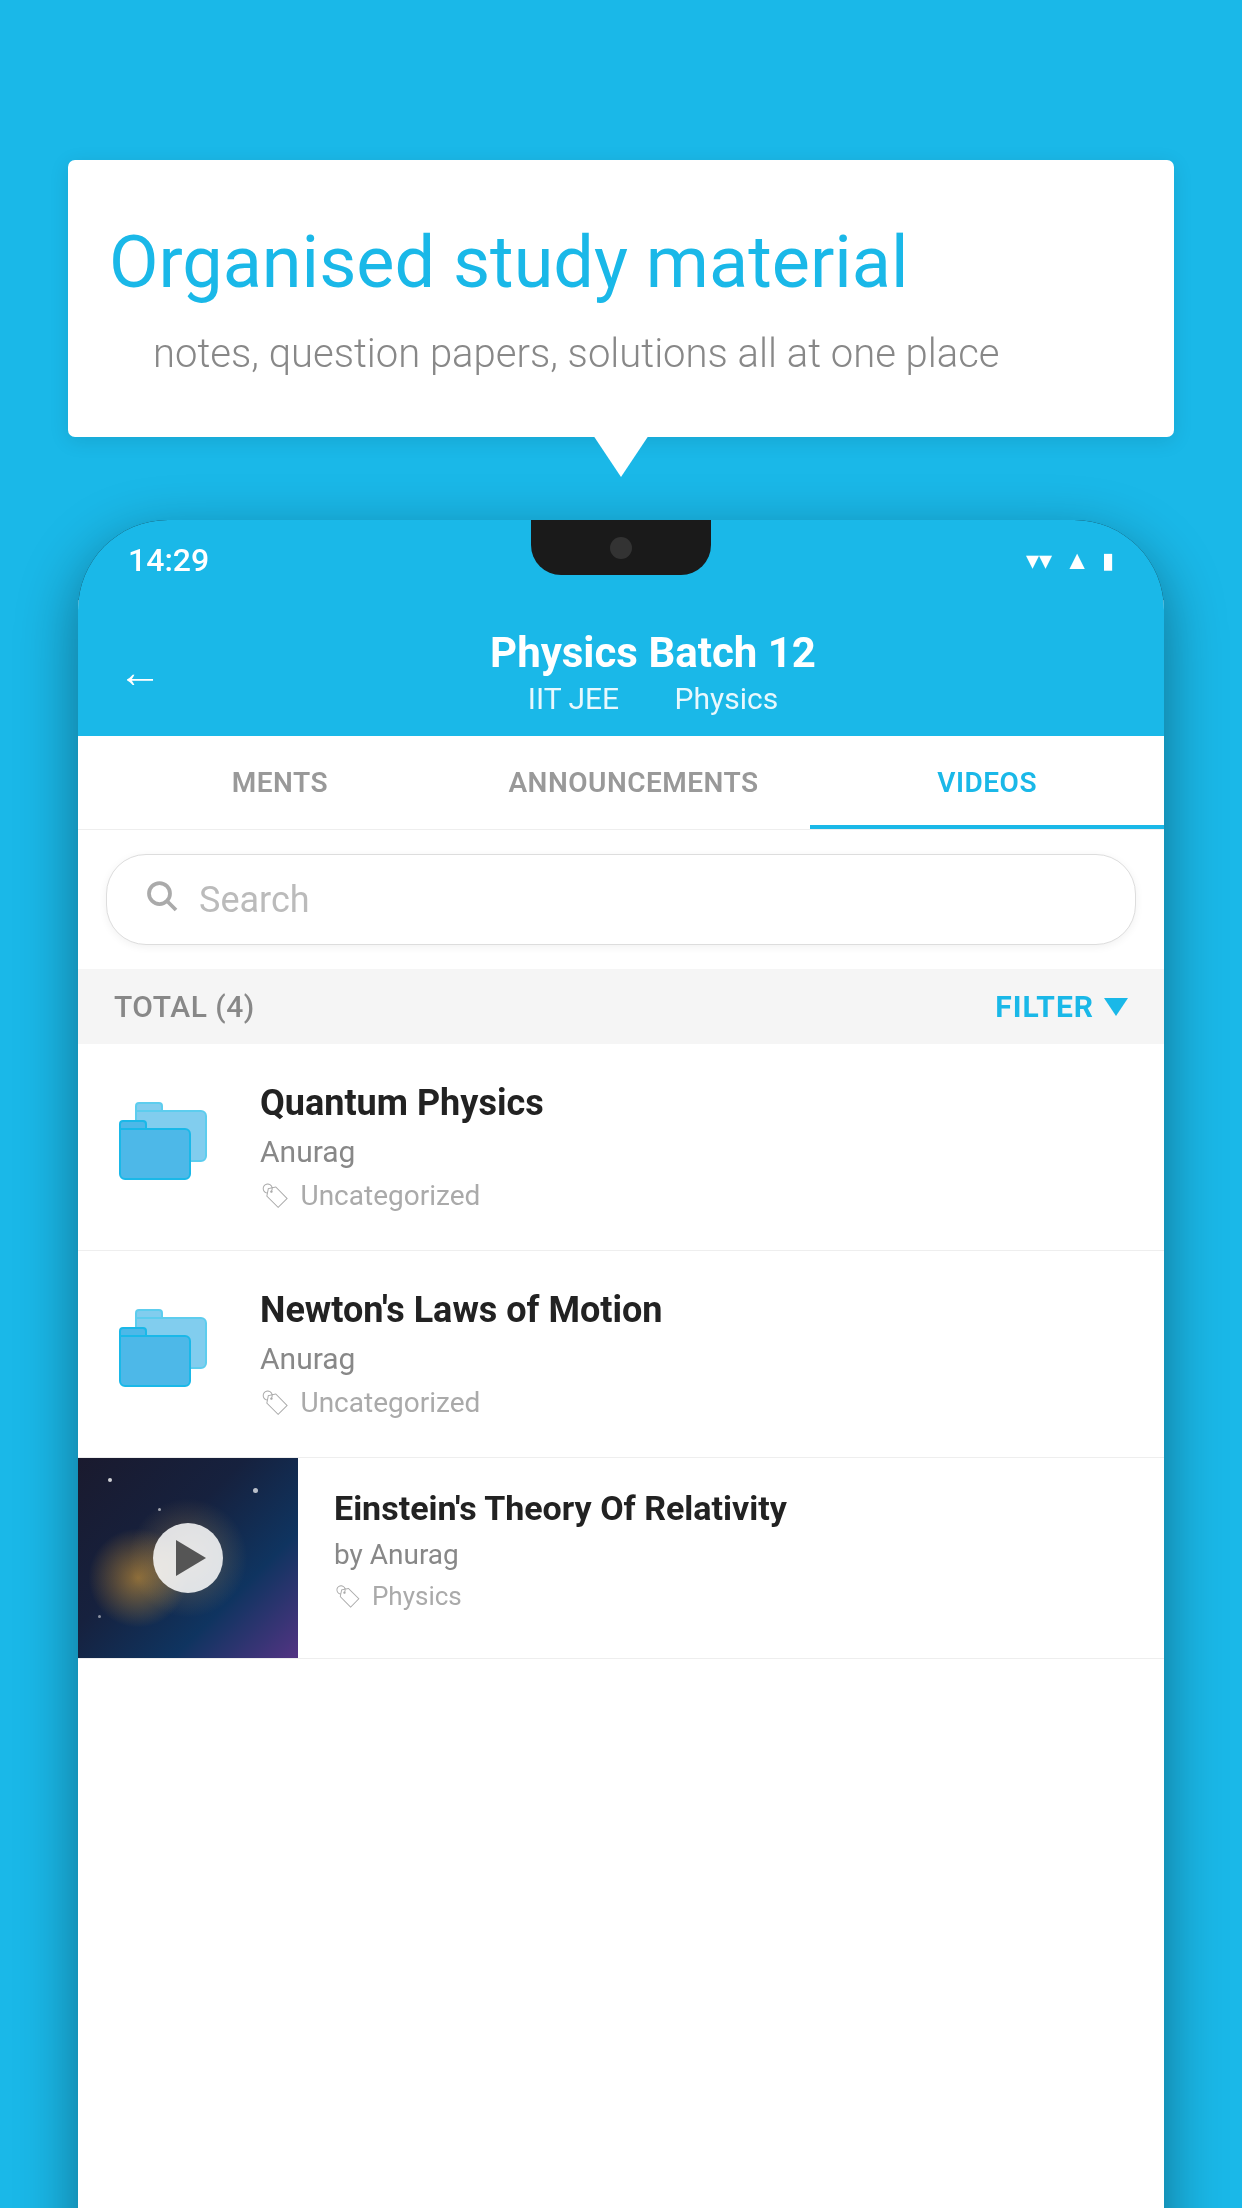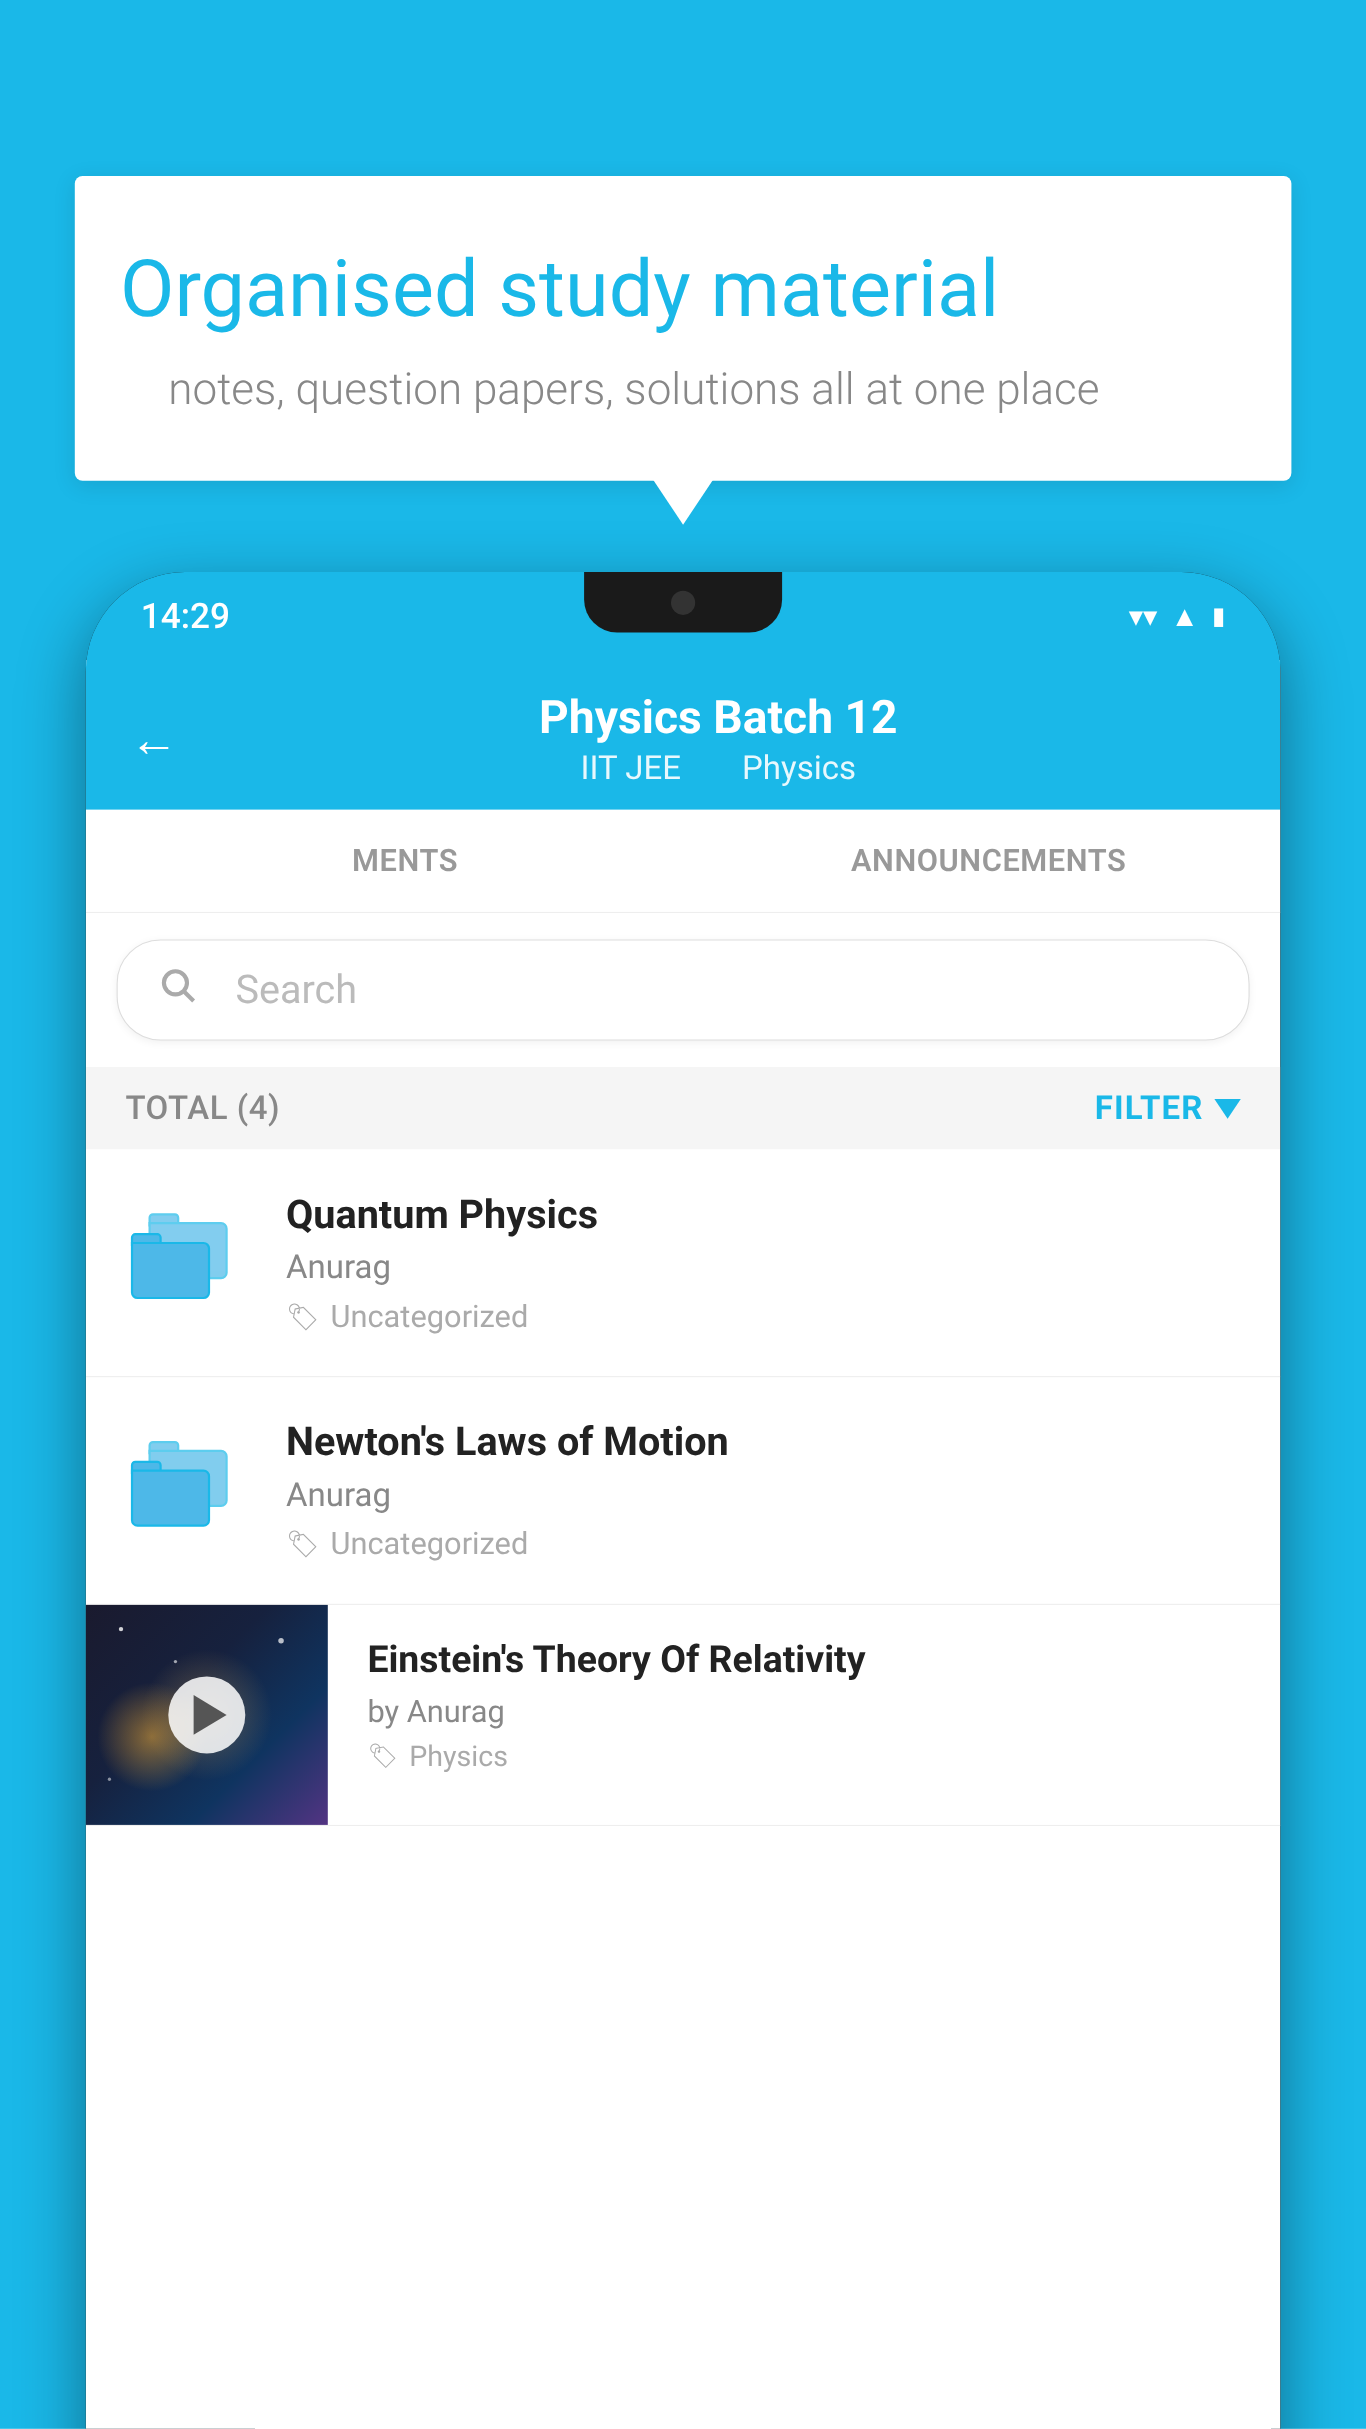--- a/index.html
+++ b/index.html
@@ -188,21 +188,20 @@
     
     .search-bar {
       margin: 24px 28px;
       background: white;
       border-radius: 40px;
       border: 1px solid #ddd;
       display: flex;
       align-items: center;
       padding: 22px 36px;
       box-shadow: 0 2px 8px rgba(0,0,0,0.06);
-      gap: 15px;
     }
     .search-icon-svg {
       color: #aaa;
       font-size: 38px;
       margin-right: 20px;
     }
     .search-input-text {
       font-size: 36px;
       color: #bbb;
     }
@@ -416,20 +415,23 @@
         </div>
       </div>
     </div>
 
     <div class="tabs-container">
       <div class="tab">
         <span>MENTS</span>
       </div>
       <div class="tab">
         <span>ANNOUNCEMENTS</span>
+      </div>
+      <div class="tab active">
+        <span>VIDEOS</span>
       </div>
     </div>
 
     <div class="search-bar">
       <span class="search-icon-svg">
         <svg width="36" height="36" viewBox="0 0 24 24" fill="none" stroke="#aaa" stroke-width="2.5">
           <circle cx="11" cy="11" r="7"></circle>
           <line x1="16.5" y1="16.5" x2="22" y2="22"></line>
         </svg>
       </span>

